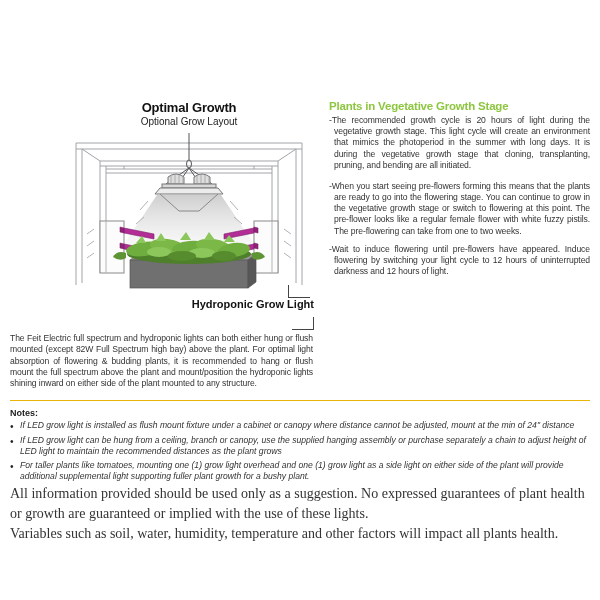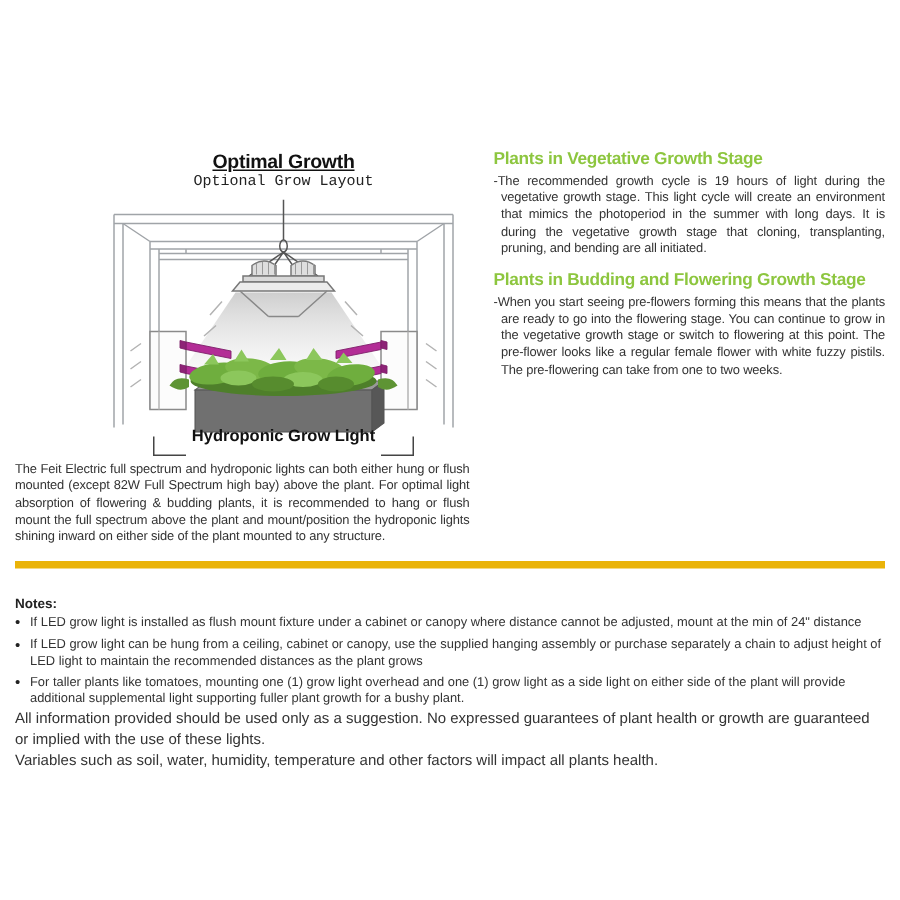--- a/index.html
+++ b/index.html
@@ -11,51 +11,51 @@
     -webkit-font-smoothing:antialiased;
   }
   .page { width:600px; height:600px; padding:100px 10px 0 10px; background:#fff; }
 
   .columns { display:flex; align-items:flex-start; }
   .col-left { width:303px; flex:0 0 303px; }
   .col-right { flex:1; padding-left:16px; }
 
   
   .diagram-stack { width:250px; margin-left:54px; text-align:center; }
-  .d-title { font-size:13px; font-weight:bold; color:#111; letter-spacing:-0.2px;text-decoration:underline; }
-  .d-subtitle { font-size:10px; color:#222; margin-top:1px; margin-bottom:6px;font-family:Liberation Mono, monospace; }
+  .d-title { font-size:13px; font-weight:bold; color:#111; letter-spacing:-0.2px; }
+  .d-subtitle { font-size:10px; color:#222; margin-top:1px; margin-bottom:6px; }
   .d-svg { display:block; margin:0 auto; }
-  .label-row { display:flex; justify-content:center; align-items:flex-end; margin-top:-10px; }
+  .label-row { display:flex; justify-content:center; align-items:flex-end; margin-top:-10px;flex-direction:column; }
   .bracket { width:22px; height:13px; }
   .bracket.l { border-left:1.6px solid #444; border-bottom:1.6px solid #444; margin-right:4px; }
   .bracket.r { border-right:1.6px solid #444; border-bottom:1.6px solid #444; margin-left:4px; }
   .d-label { font-size:11px; font-weight:bold; color:#111; padding-bottom:7px; white-space:nowrap; }
   .caption {
     margin-top:3px; font-size:8.6px; line-height:1.32; text-align:justify;
     color:#333; letter-spacing:-0.1px;
   }
 
   
   .section { margin-bottom:10px; }
   .sec-heading { font-size:11.5px; font-weight:bold; color:#8dc63f; margin-bottom:3px; letter-spacing:-0.2px; }
   .sec-p {
     font-size:8.6px; line-height:1.3; text-align:justify; color:#333;
     margin-bottom:7px; padding-left:5px; text-indent:-5px; letter-spacing:-0.1px;
   }
 
   
-  .notes { margin-top:10px; border-top:5px solid #eab308; padding-top:18px; }
+  .notes { margin-top:10px; border-top:1px solid #eab308; padding-top:7px; }
   .notes-heading { font-size:9px; font-weight:bold; color:#222; margin-bottom:2px; }
   .notes-list { list-style:none; }
-  .notes-list li { display:flex; font-size:8.6px; line-height:1.32; color:#333; margin-bottom:2px; }
+  .notes-list li { display:flex; font-size:8.6px; line-height:1.32; color:#333; margin-bottom:2px;font-style:italic; }
   .dot { width:10px; flex:0 0 10px; color:#222; }
   .dot::before { content:"\2022"; font-size:10px; }
 
   
-  .disclaimer { margin-top:0; font-size:10px; line-height:1.4; color:#333; }
+  .disclaimer { margin-top:0; font-size:14px; line-height:1.4; color:#333;font-family:Liberation Serif, serif; }
 </style>
 </head>
 <body>
 
 <div class="page">
 
   <div class="columns">
 
     <div class="col-left">
       <div class="diagram-stack">
@@ -153,40 +153,40 @@
           <div class="bracket r"></div>
         </div>
       </div>
 
       <p class="caption">The Feit Electric full spectrum and hydroponic lights can both either hung or flush mounted (except 82W Full Spectrum high bay) above the plant.  For optimal light absorption of flowering &amp; budding plants, it is recommended to hang or flush mount the full spectrum above the plant and mount/position the hydroponic lights shining inward on either side of the plant mounted to any structure.</p>
     </div>
 
     <div class="col-right">
       <div class="section">
         <div class="sec-heading">Plants in Vegetative Growth Stage</div>
-        <p class="sec-p">-The recommended growth cycle is 19 hours of light during the vegetative growth stage. This light cycle will create an environment that mimics the photoperiod in the summer with long days. It is during the vegetative growth stage that cloning, transplanting, pruning, and bending are all initiated.</p>
+        <p class="sec-p">-The recommended growth cycle is 20 hours of light during the vegetative growth stage. This light cycle will create an environment that mimics the photoperiod in the summer with long days. It is during the vegetative growth stage that cloning, transplanting, pruning, and bending are all initiated.</p>
       </div>
 
       <div class="section">
-        <div class="sec-heading">Plants in Budding and Flowering Growth Stage</div>
         <p class="sec-p">-When you start seeing pre-flowers forming this means that the plants are ready to go into the flowering stage. You can continue to grow in the vegetative growth stage or switch to flowering at this point. The pre-flower looks like a regular female flower with white fuzzy pistils. The pre-flowering can take from one to two weeks.</p>
+        <p class="sec-p">-Wait to induce flowering until pre-flowers have appeared. Induce flowering by switching your light cycle to 12 hours of uninterrupted darkness and 12 hours of light.</p>
       </div>
     </div>
   </div>
 
   <div class="notes">
     <div class="notes-heading">Notes:</div>
     <ul class="notes-list">
       <li>
         <span class="dot"></span>
         <span>If LED grow light is installed as flush mount fixture under a cabinet or canopy where distance cannot be adjusted, mount at the min of 24" distance</span>
       </li>
       <li>
         <span class="dot"></span>
-        <span>If LED grow light can be hung from a ceiling, cabinet or canopy, use the supplied hanging assembly or purchase separately a chain to adjust height of  LED light to maintain the recommended distances as the plant grows</span>
+        <span>If LED grow light can be hung from a ceiling, branch or canopy, use the supplied hanging assembly or purchase separately a chain to adjust height of  LED light to maintain the recommended distances as the plant grows</span>
       </li>
       <li>
         <span class="dot"></span>
         <span>For taller plants like tomatoes, mounting one (1) grow light overhead and one (1) grow light as a side light on either side of the  plant will provide additional supplemental light supporting fuller plant growth for a bushy plant.</span>
       </li>
     </ul>
   </div>
 
   <div class="disclaimer">
     <div>All information provided should be used only as a suggestion. No expressed guarantees of plant health or growth are guaranteed or implied with the use of these lights.</div>

